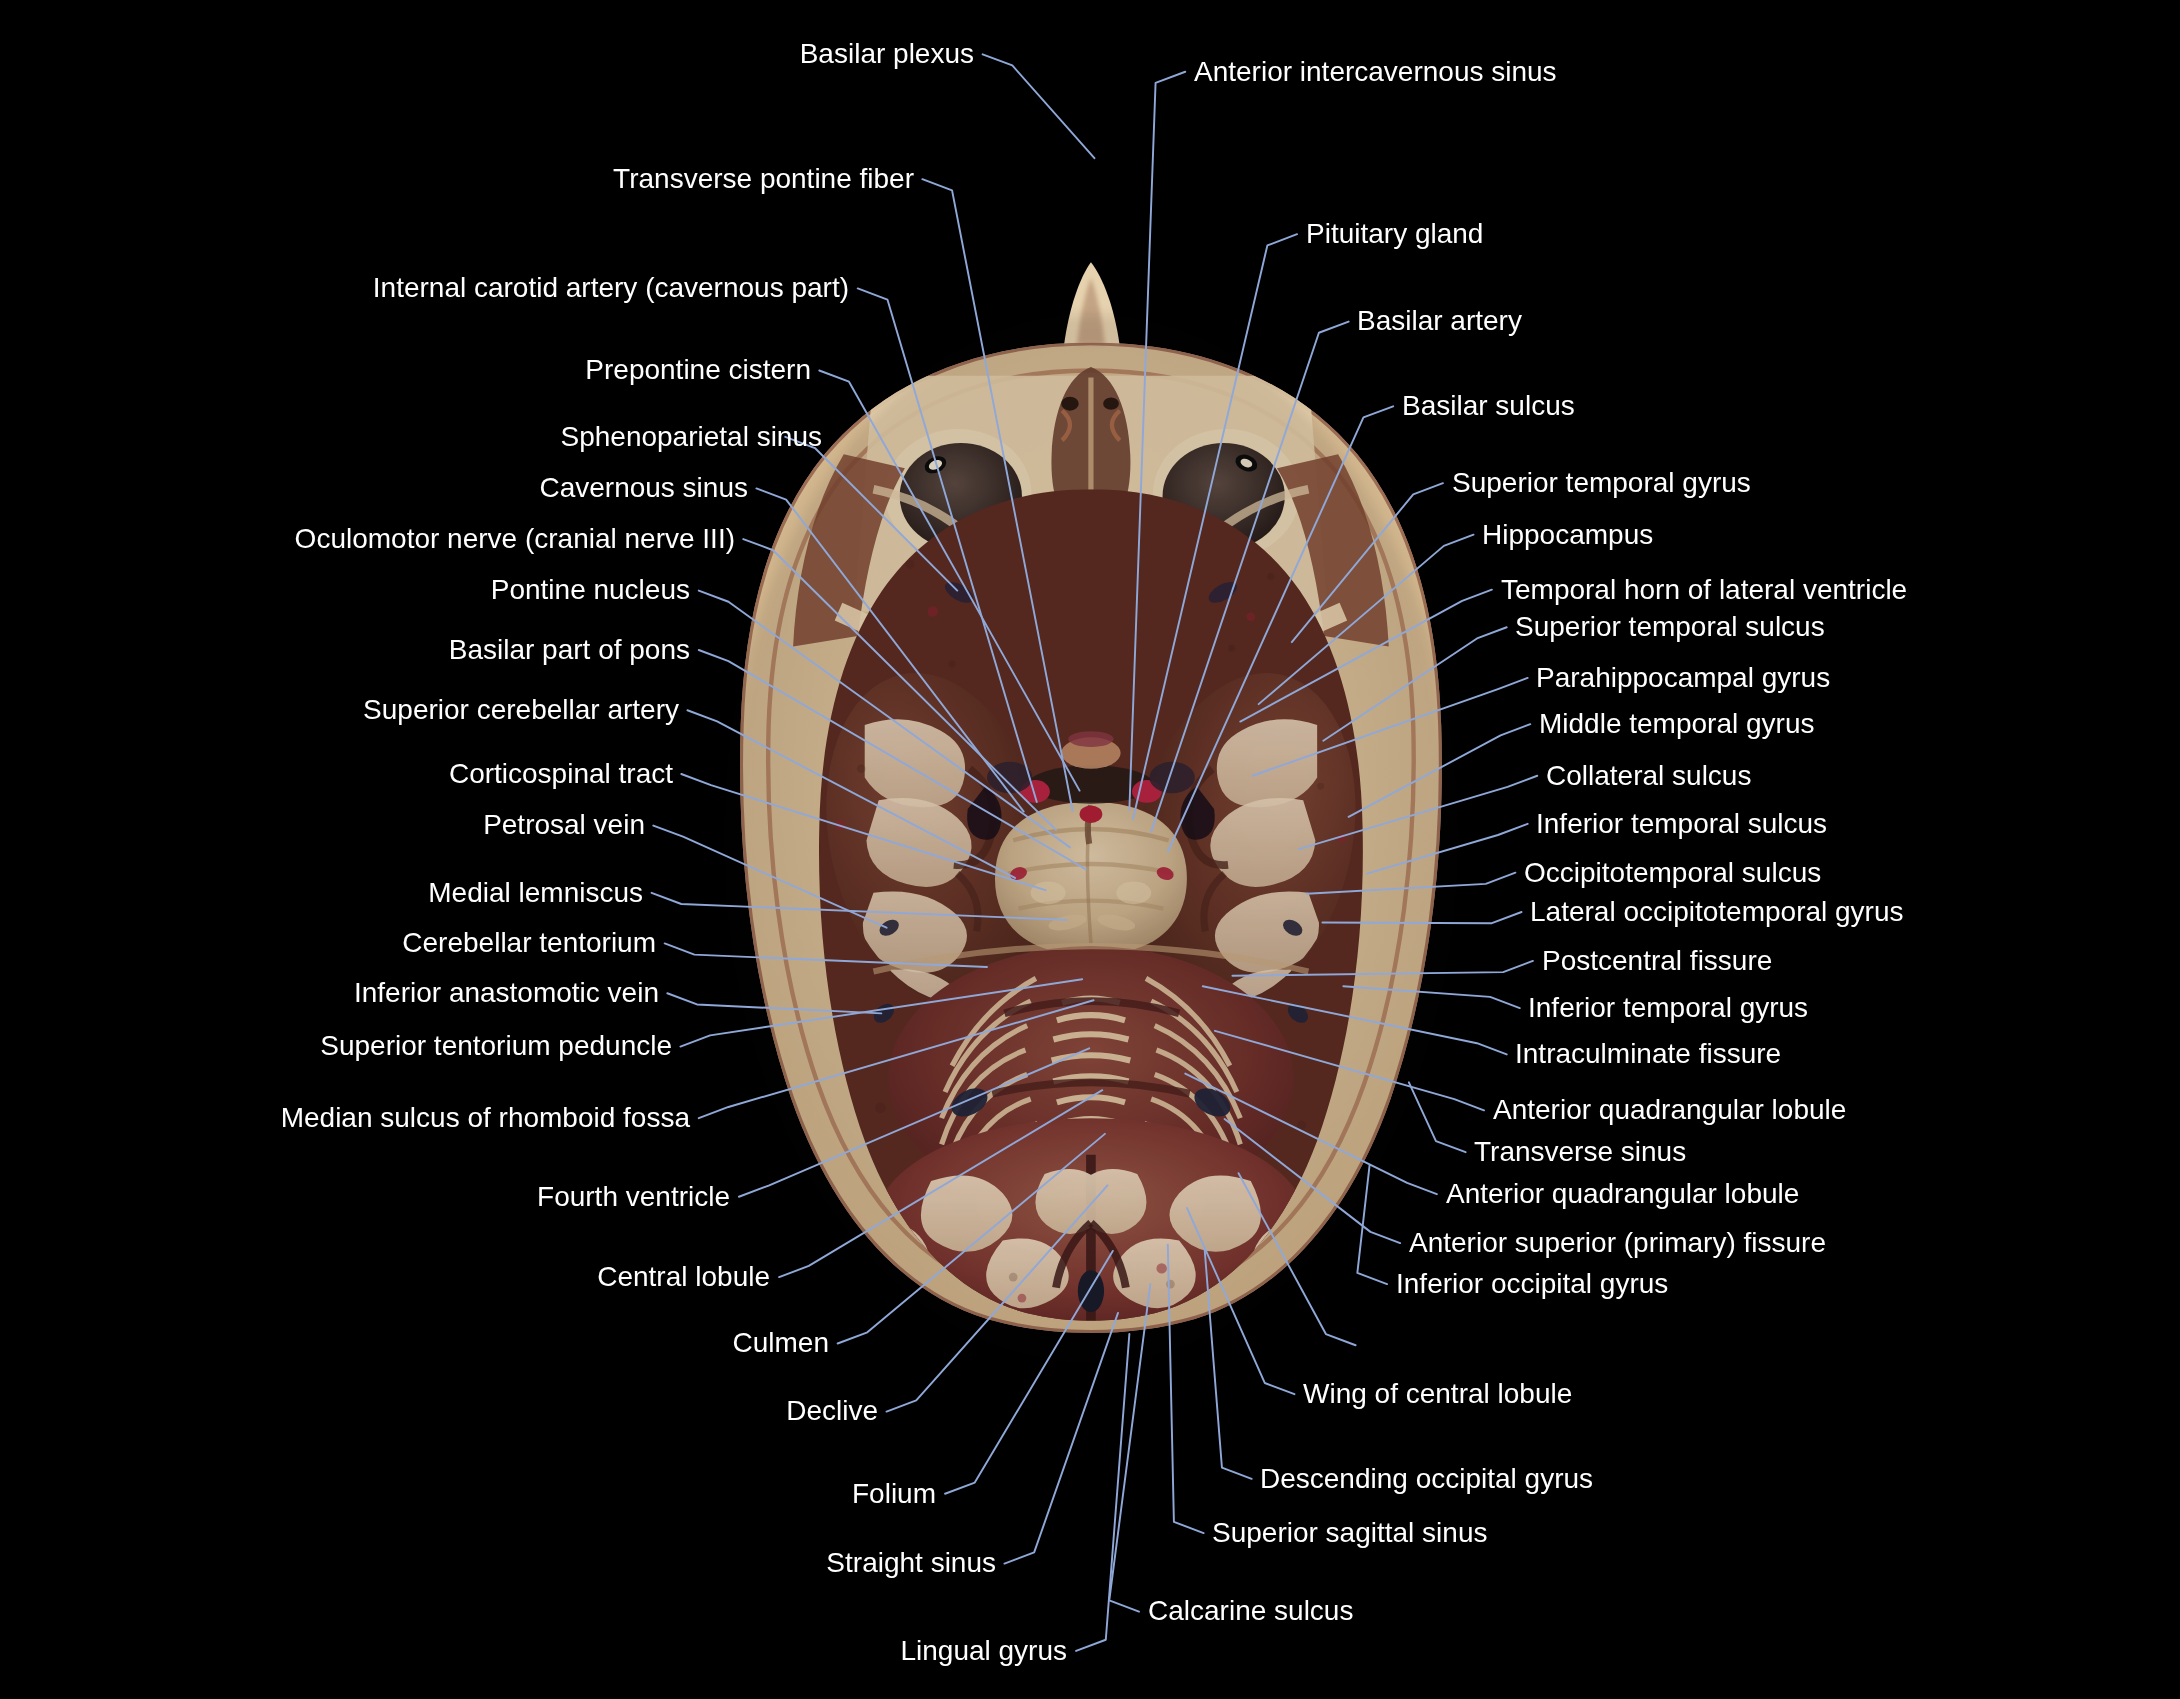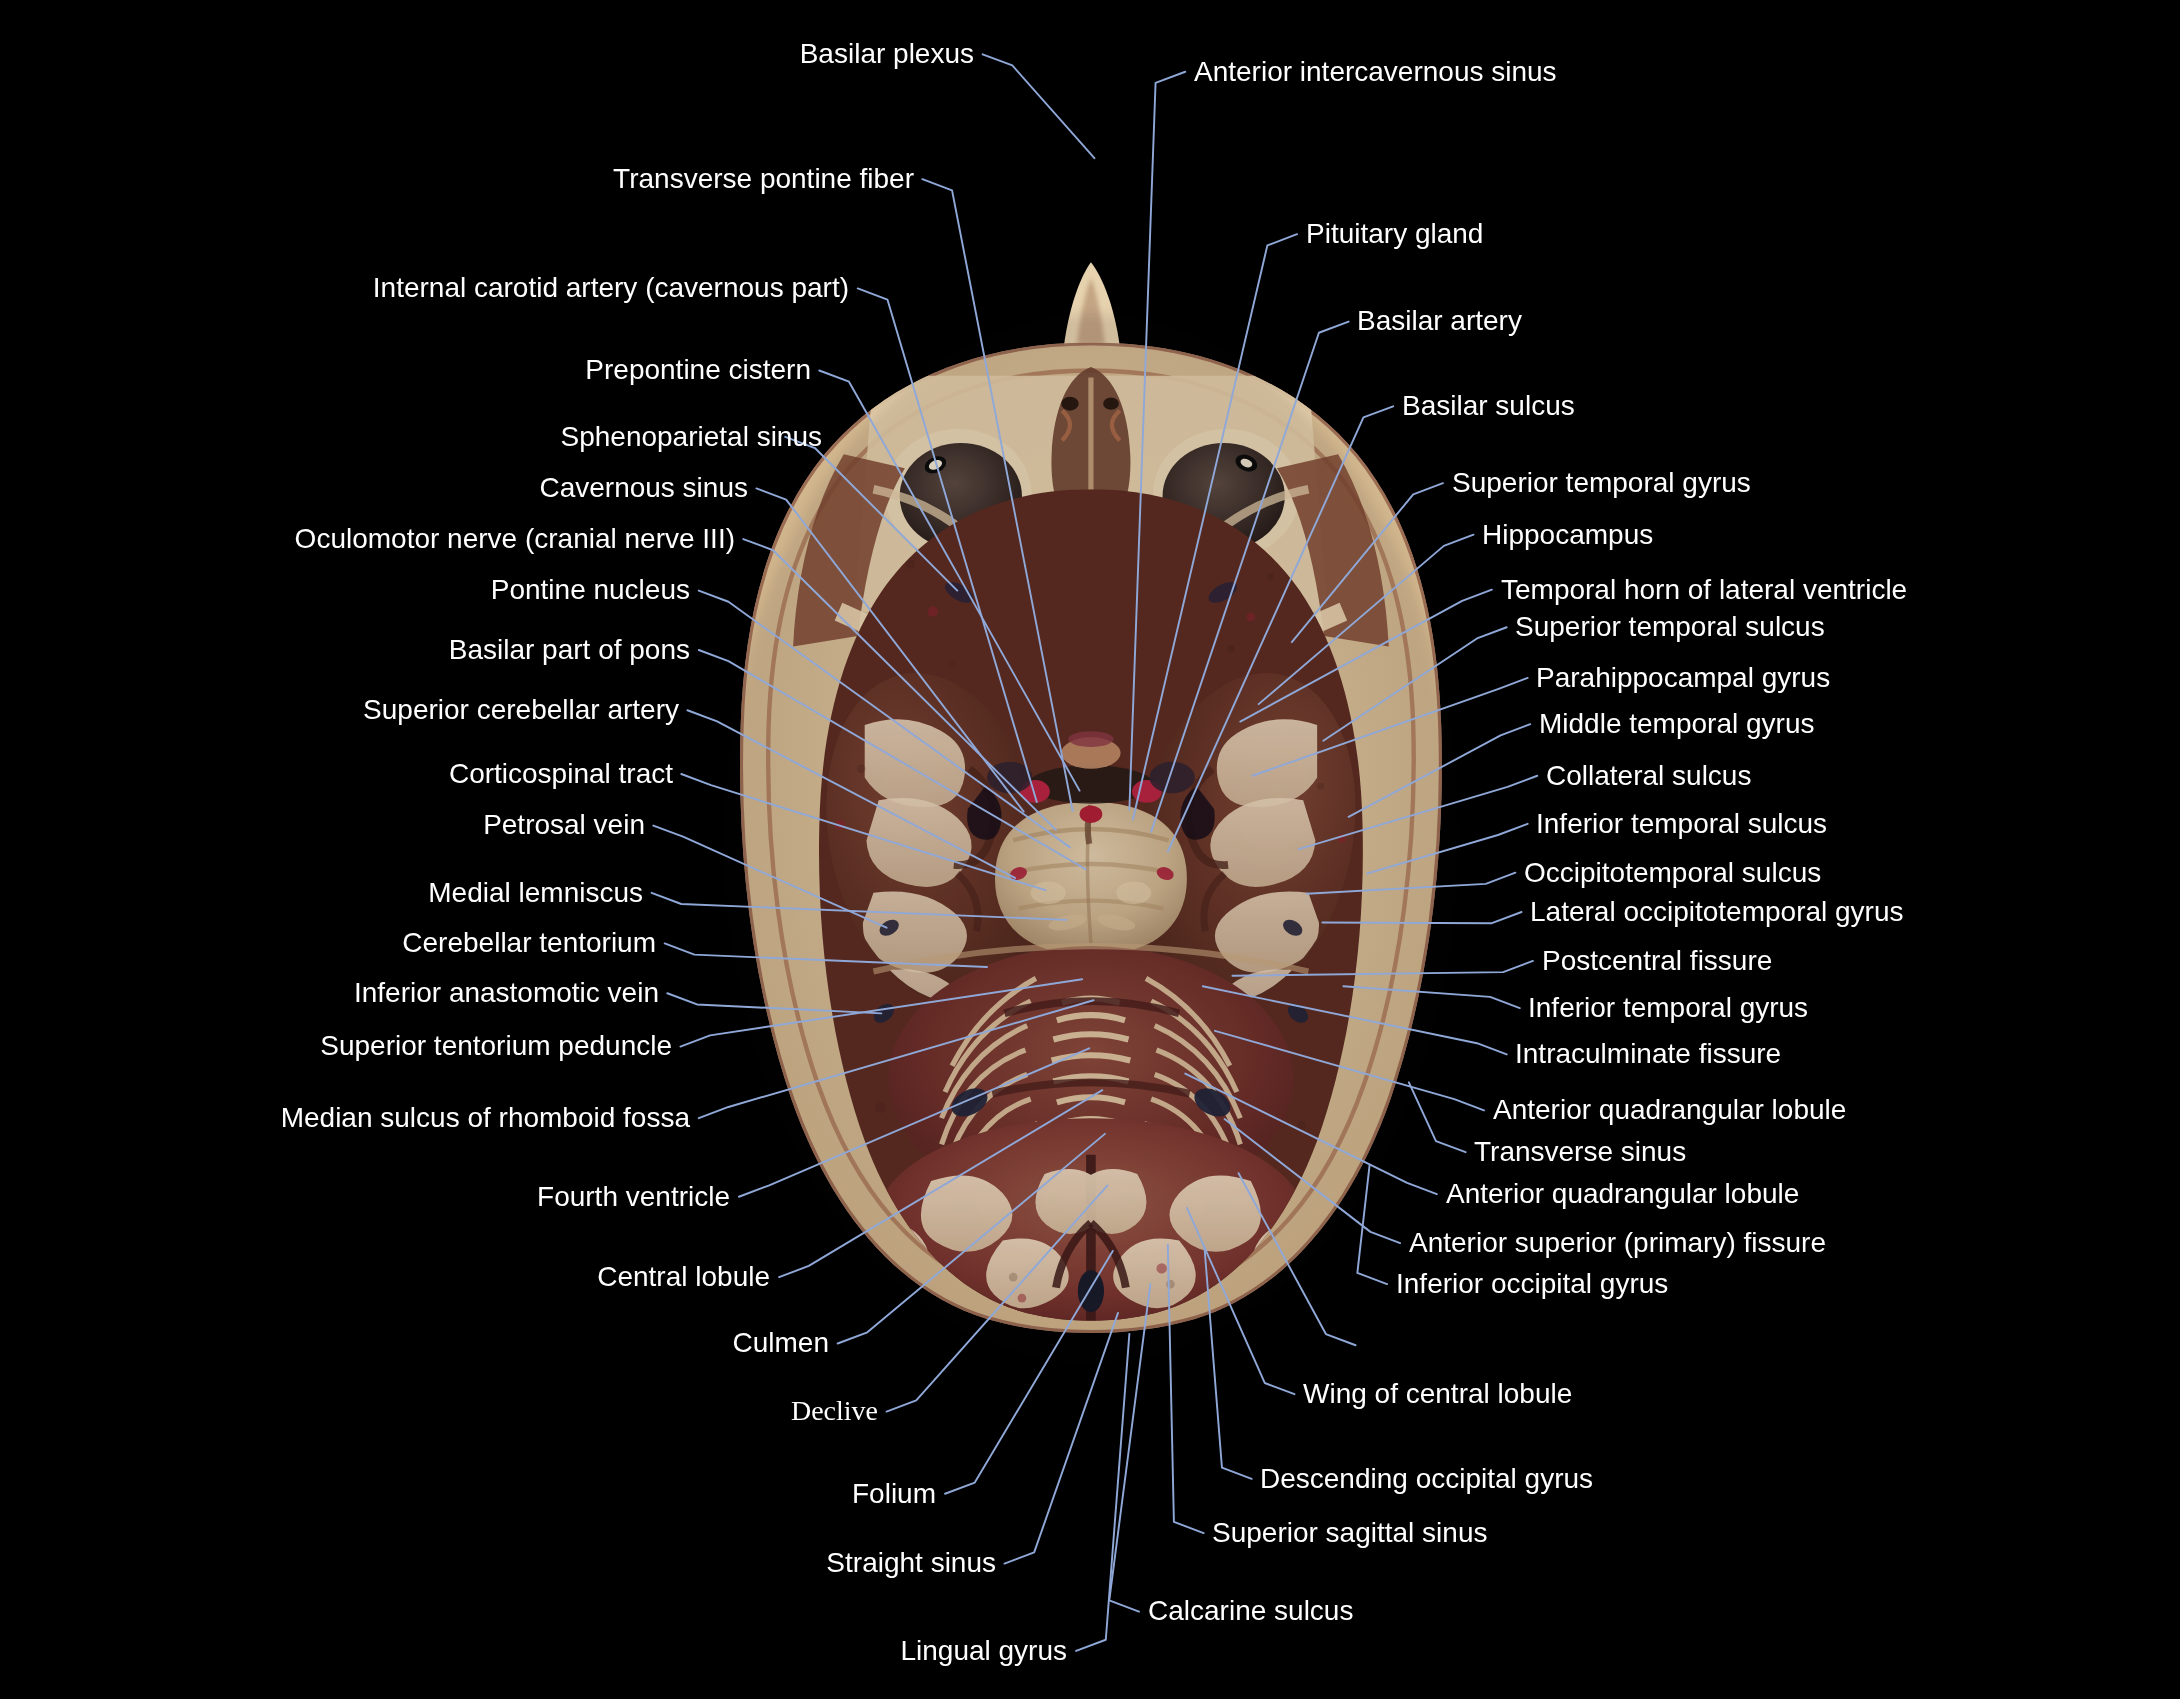--- a/index.html
+++ b/index.html
@@ -448,21 +448,21 @@
       <div class="lbl r" style="left: 673px; top: 774px;">Corticospinal tract</div>
       <div class="lbl r" style="left: 645px; top: 825px;">Petrosal vein</div>
       <div class="lbl r" style="left: 643px; top: 893px;">Medial lemniscus</div>
       <div class="lbl r" style="left: 656px; top: 943px;">Cerebellar tentorium</div>
       <div class="lbl r" style="left: 659px; top: 993px;">Inferior anastomotic vein</div>
       <div class="lbl r" style="left: 672px; top: 1046px;">Superior tentorium peduncle</div>
       <div class="lbl r" style="left: 690px; top: 1118px;">Median sulcus of rhomboid fossa</div>
       <div class="lbl r" style="left: 730px; top: 1197px;">Fourth ventricle</div>
       <div class="lbl r" style="left: 770px; top: 1277px;">Central lobule</div>
       <div class="lbl r" style="left: 829px; top: 1343px;">Culmen</div>
-      <div class="lbl r" style="left: 878px; top: 1411px; font-family: Liberation Serif, serif;">Declive</div>
+      <div class="lbl r" style="left: 878px; top: 1411px;">Declive</div>
       <div class="lbl r" style="left: 936px; top: 1494px;">Folium</div>
       <div class="lbl r" style="left: 996px; top: 1563px;">Straight sinus</div>
       <div class="lbl r" style="left: 1067px; top: 1651px;">Lingual gyrus</div>
       <div class="lbl l" style="left: 1194px; top: 72px;">Anterior intercavernous sinus</div>
       <div class="lbl l" style="left: 1306px; top: 234px;">Pituitary gland</div>
       <div class="lbl l" style="left: 1357px; top: 321px;">Basilar artery</div>
       <div class="lbl l" style="left: 1402px; top: 406px;">Basilar sulcus</div>
       <div class="lbl l" style="left: 1452px; top: 483px;">Superior temporal gyrus</div>
       <div class="lbl l" style="left: 1482px; top: 535px;">Hippocampus</div>
       <div class="lbl l" style="left: 1501px; top: 590px;">Temporal horn of lateral ventricle</div>

